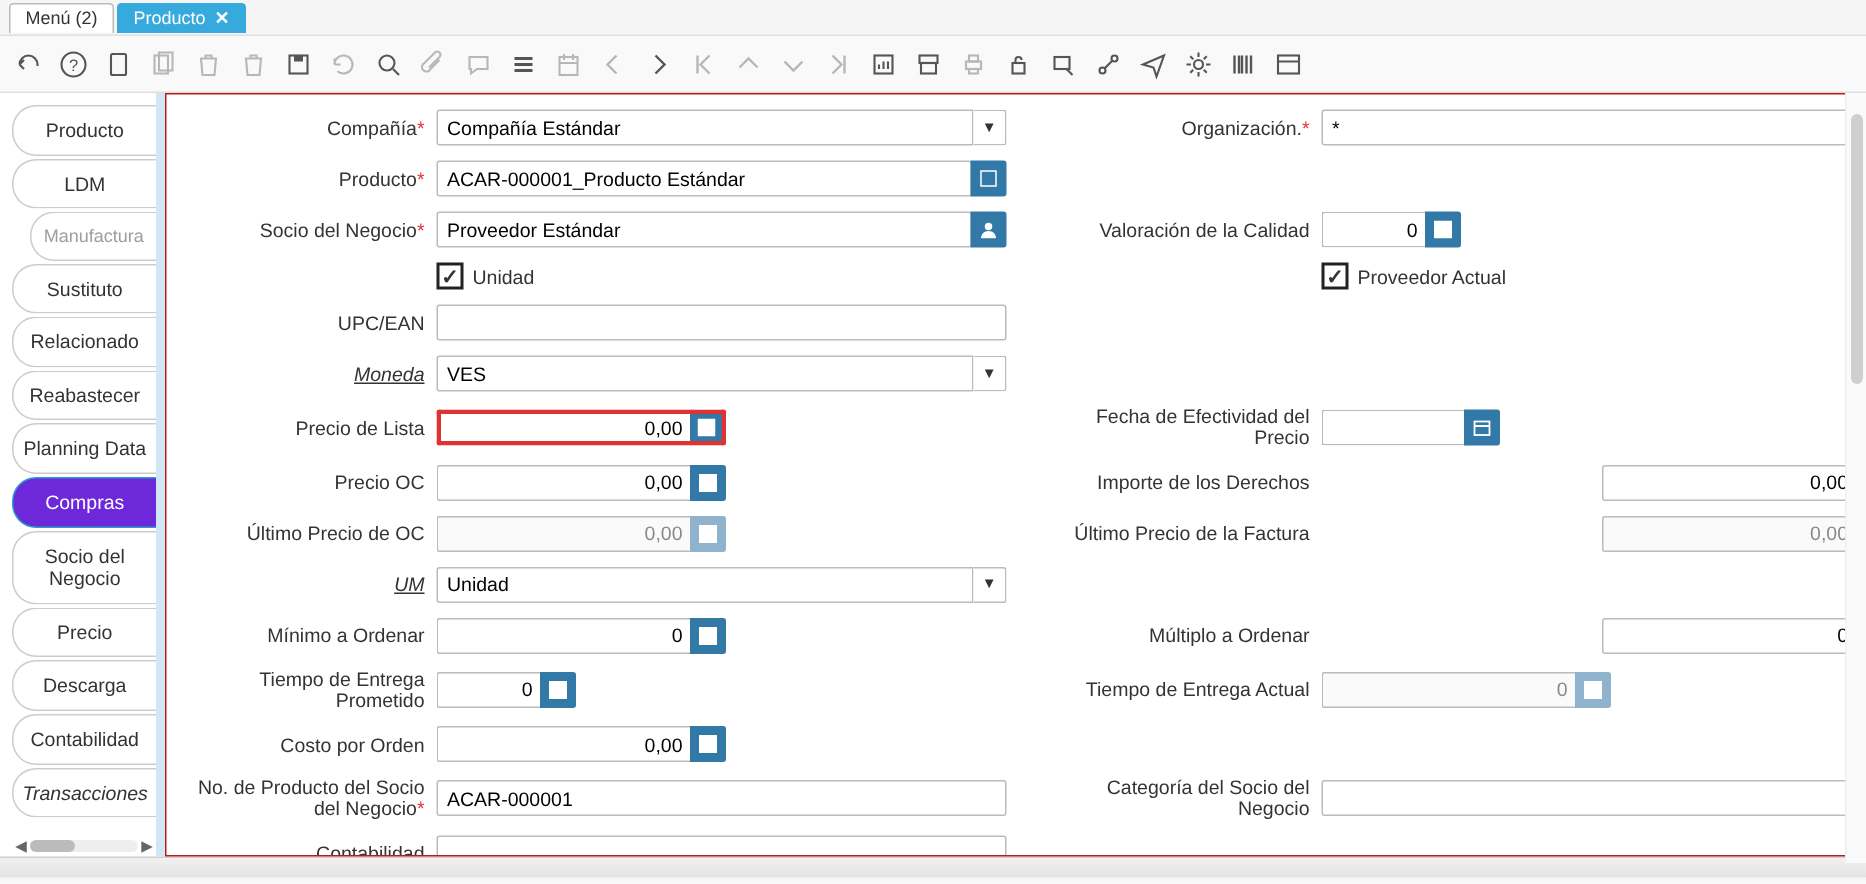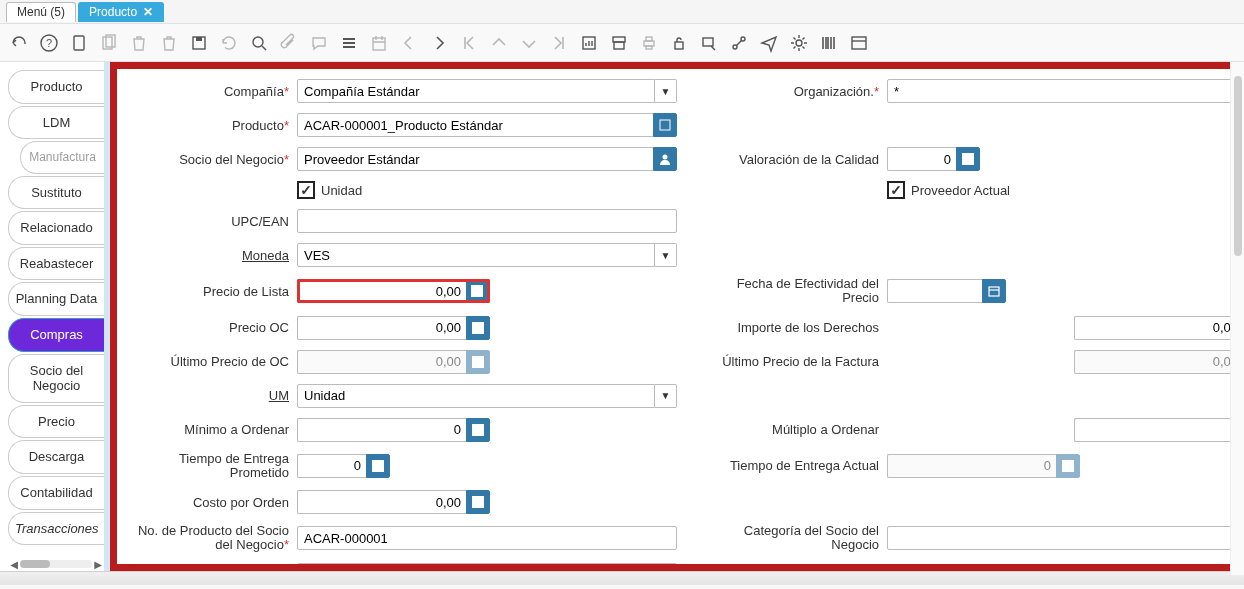--- a/index.html
+++ b/index.html
@@ -101,36 +101,36 @@
   .side-divider {
     width: 6px;
     background: #d0e8f5;
     height: 100%;
   }
   
   .form-area {
     flex: 1;
     overflow: auto;
     padding: 10px 20px 20px 20px;
-    border: 7px solid #b91c1c;
+    border: 1px solid #b91c1c;
     height: 100%;
   }
   .form-grid {
     display: grid;
     grid-template-columns: 160px 380px 40px 170px 380px;
     row-gap: 10px;
     align-items: center;
   }
   .lbl {
     text-align: right;
     padding-right: 8px;
     font-size: 13px;
     color: #333;
   }
-  .lbl.u { text-decoration: underline; }
+  .lbl.u { text-decoration: underline; font-style: italic; }
   .req { color: #d33; }
   .ctrl { display: flex; align-items: center; }
   .txt-input {
     flex: 1;
     height: 24px;
     border: 1px solid #bbb;
     border-radius: 2px;
     padding: 0 6px;
     background: #fff;
     font-size: 13px;
@@ -351,21 +351,21 @@
       </g>
     <g id="i-calsmall">
         <rect x="1" y="2" width="10" height="9" fill="none" stroke="#fff" stroke-width="1.2"></rect>
         <path d="M1 5h10" stroke="#fff" stroke-width="1.2"></path>
       </g>
   </defs>
 </svg>
 
 <div class="top-tabs">
   <div class="top-tab">
-      <span>Menú (5)</span>
+      <span>Menú (2)</span>
     </div>
   <div class="top-tab active">
     <span>Producto</span>
     <span class="close">✕</span>
   </div>
 </div>
 
 <div class="toolbar">
   <span class="ticon">
       <svg viewBox="0 0 20 20">

